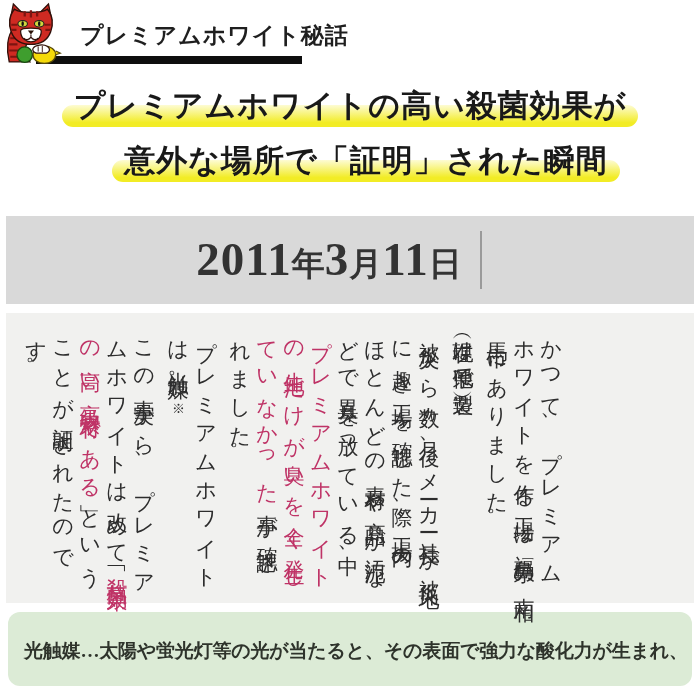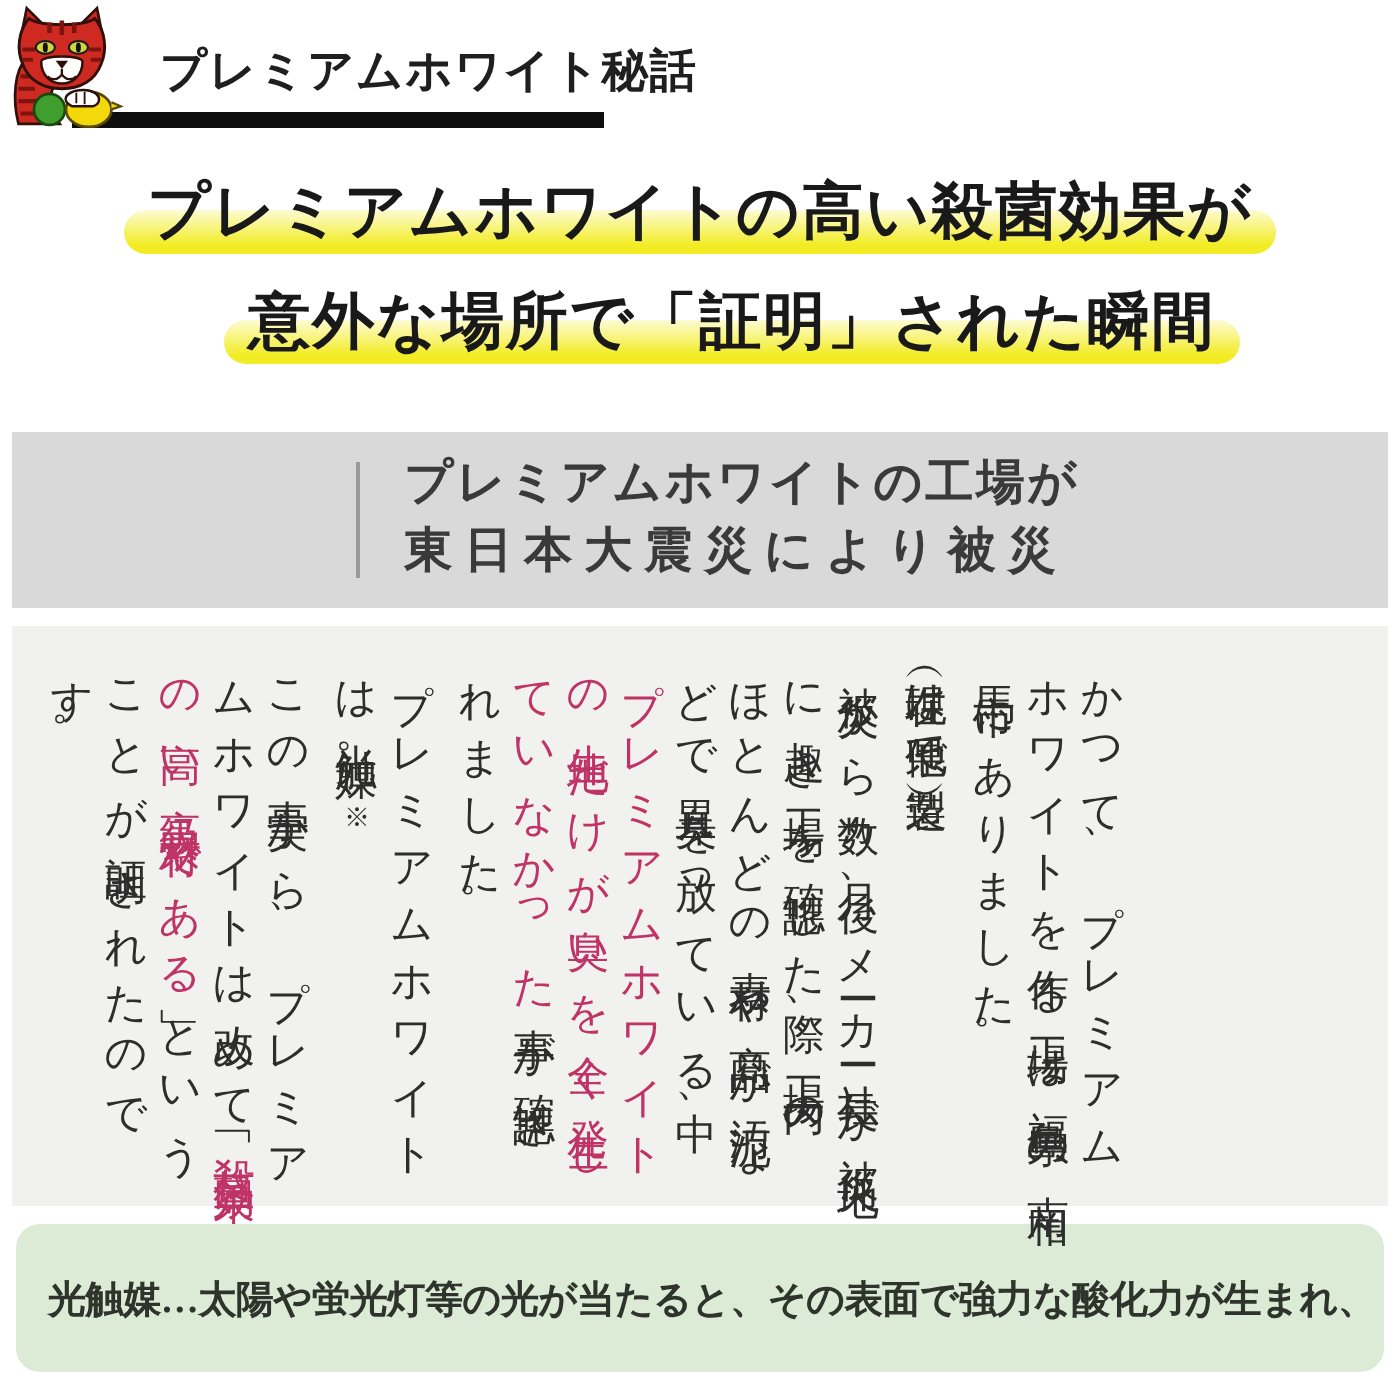--- a/index.html
+++ b/index.html
@@ -109,25 +109,24 @@
   <div class="headline">
     <div class="hl-line">
       <span class="marker">プレミアムホワイトの高い殺菌効果が</span>
     </div>
     <div class="hl-line">
       <span class="marker">意外な場所で「証明」された瞬間</span>
     </div>
   </div>
 
   <div class="datebox">
+    <div class="date">
+      <span class="num">2011</span><span class="unit">年</span><span class="num">3</span><span class="unit">月</span><span class="num">11</span><span class="unit">日</span>
+    </div>
     <div class="vdivider"></div>
-    <div class="summary">
-      <div class="sum1">プレミアムホワイトの工場が</div>
-      <div class="sum2">東日本大震災により被災</div>
-    </div>
   </div>
 
   <div class="story">
     <div class="vtext">
       <p><span>かつて、プレミアムホワイトを作る工場は福島県の南相馬市にありました。</span></p>
       <p class="tight"><span>（現在は他県で製造）</span></p>
       <p><span>被災から数ヵ月後、メーカー社長が被災地に趣き工場を確認した際、工場内のほとんどの素材や商品が汚泥などで異臭を放っている中、</span><span class="accent">プレミアムホワイトの生地だけが臭いを全く発生していなかった</span><span>事が確認されました。</span></p>
       <p><span>プレミアムホワイトは光触媒。</span><span class="note-mark">※</span></p>
       <p><span>この事実から、プレミアムホワイトは改めて「</span><span class="accent">殺菌効果の高い高級素材である</span><span>」ということが証明されたのです。</span></p>
     </div>

